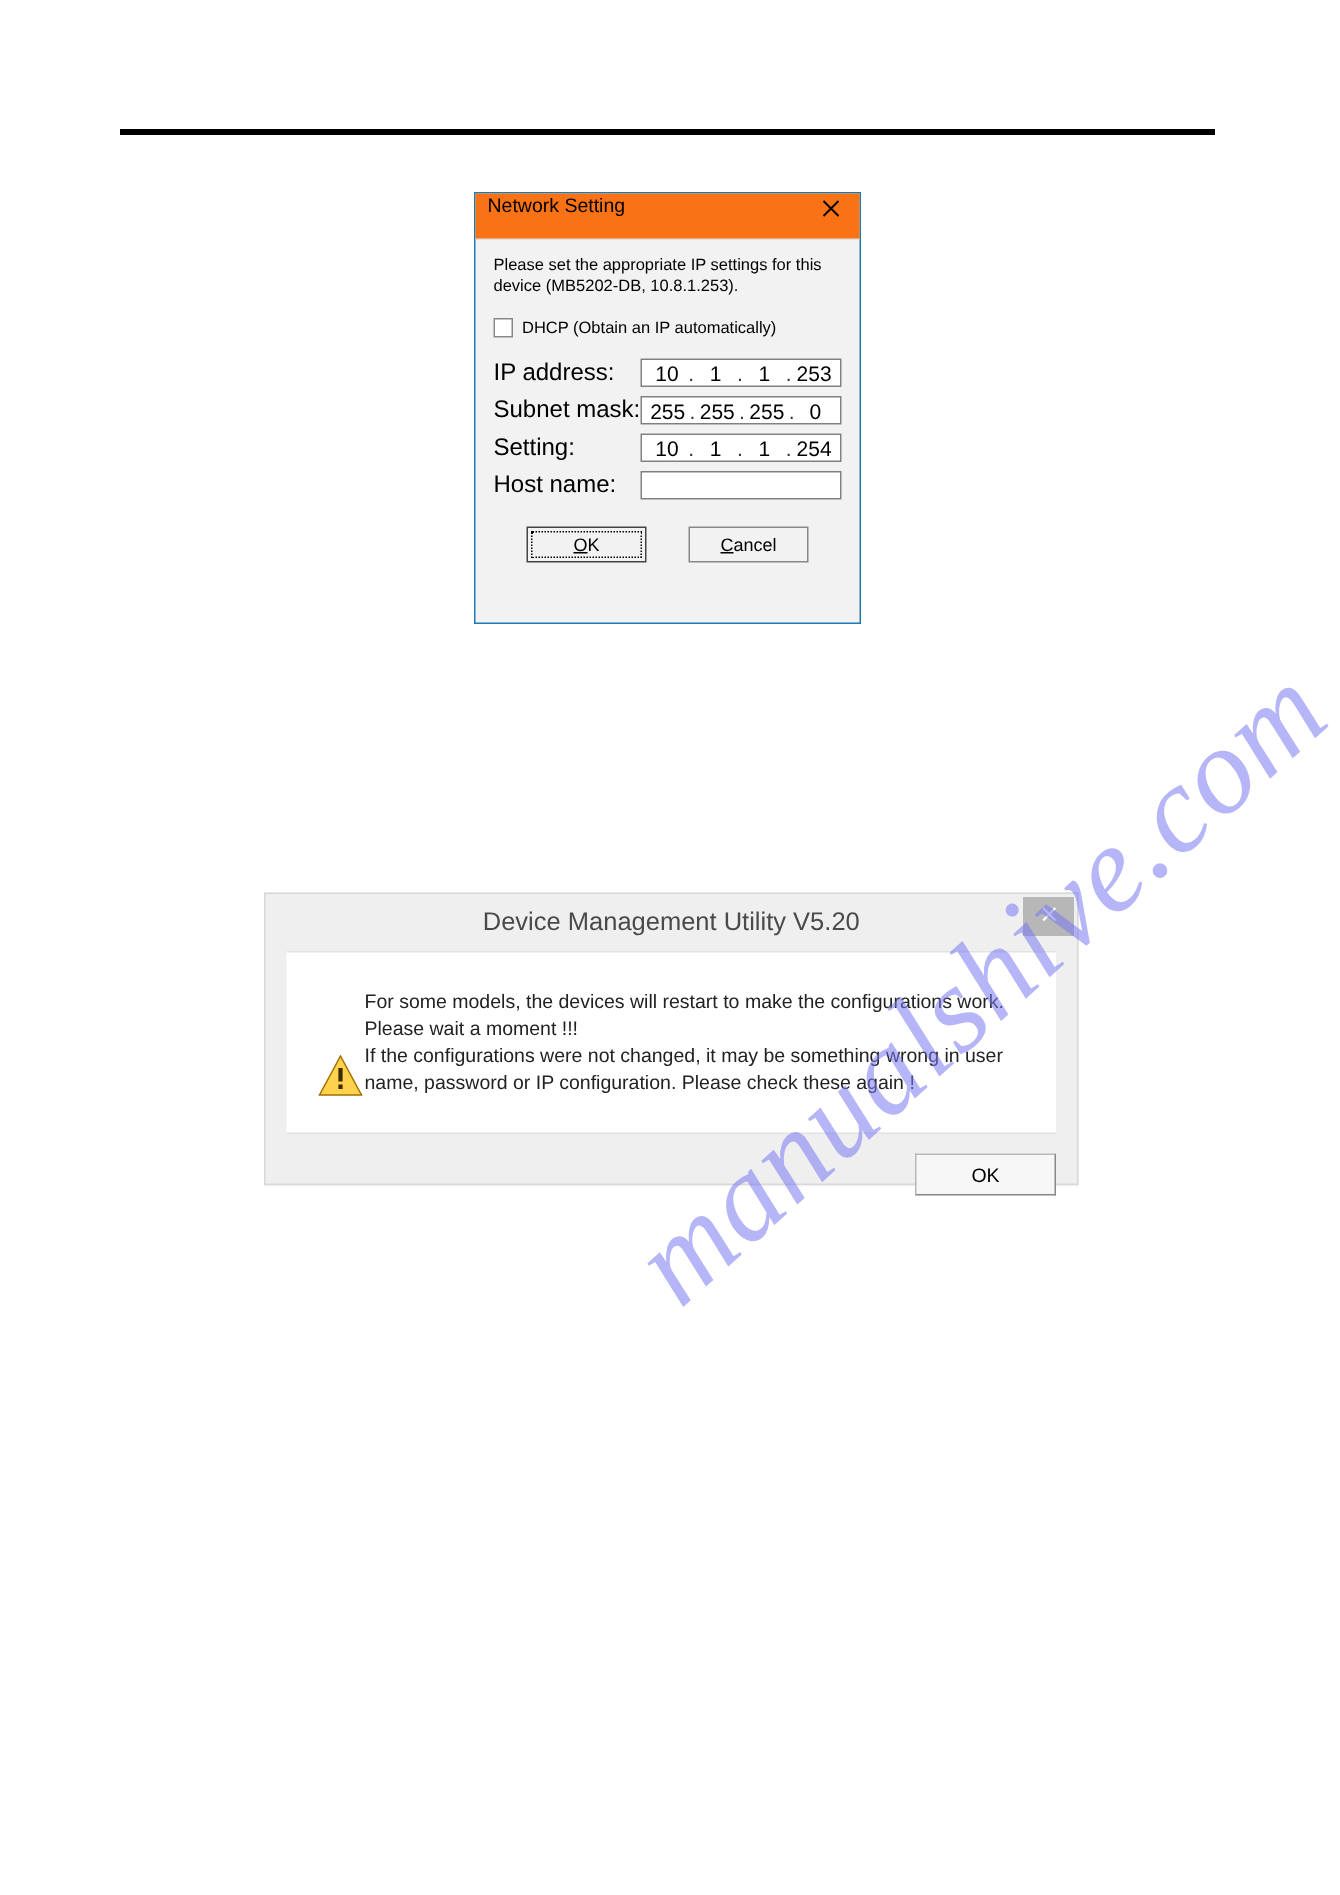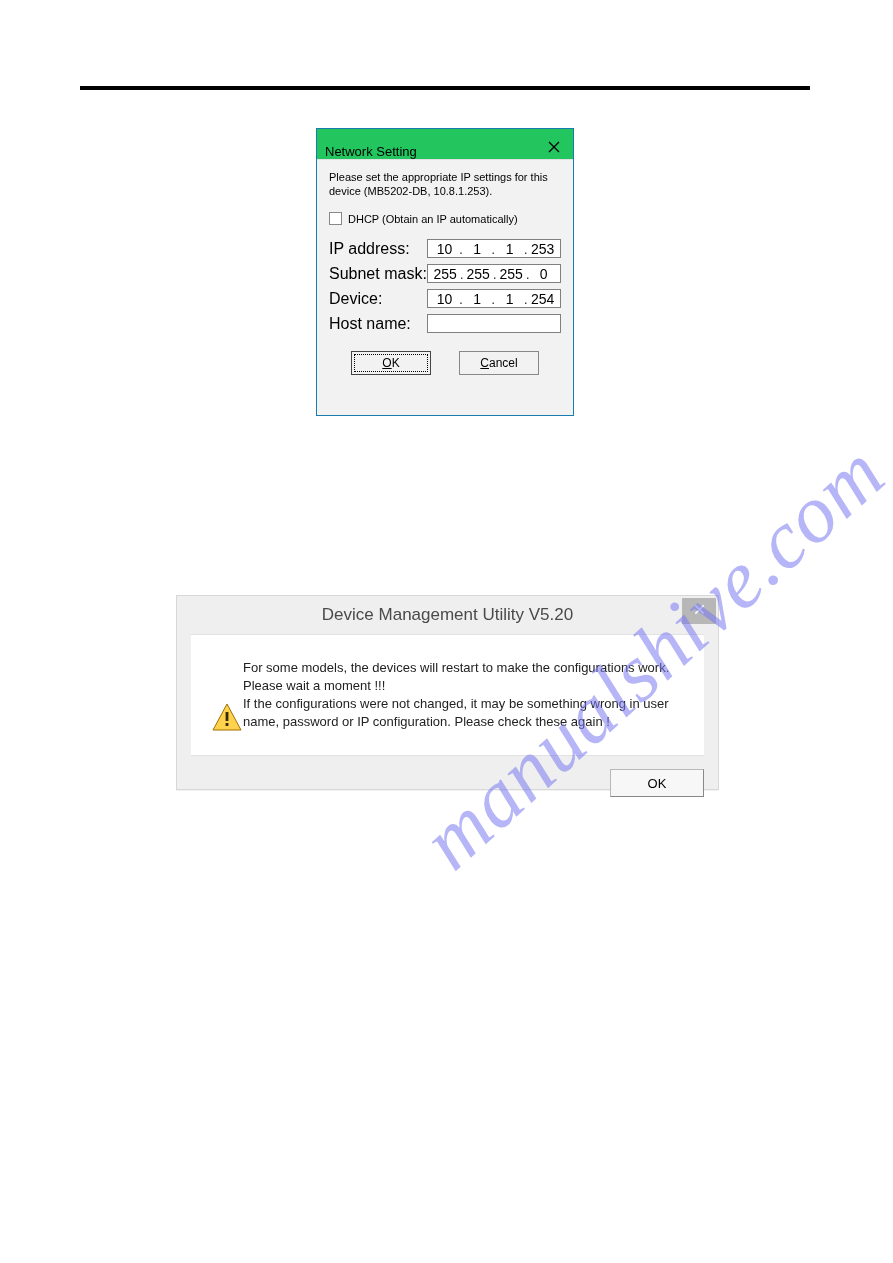--- a/index.html
+++ b/index.html
@@ -44,24 +44,24 @@
     top: 128px;
     left: 316px;
     width: 258px;
     height: 288px;
     border: 1px solid #1a7bb0;
     background: #f2f2f2;
     box-sizing: border-box;
   }
   .dlg1-titlebar {
     height: 30px;
-    background: #22c55e;
+    background: #f97316;
     border-bottom: 1px solid #e0e0e0;
     display: flex;
-    align-items: flex-end;
+    align-items: flex-start;
     justify-content: space-between;
     padding: 0 6px 0 8px;
   }
   .dlg1-title {
     font-size: 13px;
     color: #000;
   }
   .dlg1-close {
     width: 26px;
     height: 22px;
@@ -270,21 +270,21 @@
           <span class="dot">.</span>
         <span>255</span>
           <span class="dot">.</span>
         <span>255</span>
           <span class="dot">.</span>
         <span>0</span>
       </div>
     </div>
 
     <div class="dlg1-row">
-      <div class="dlg1-label">Device:</div>
+      <div class="dlg1-label">Setting:</div>
       <div class="ip-box">
         <span>10</span>
           <span class="dot">.</span>
         <span>1</span>
           <span class="dot">.</span>
         <span>1</span>
           <span class="dot">.</span>
         <span>254</span>
       </div>
     </div>

